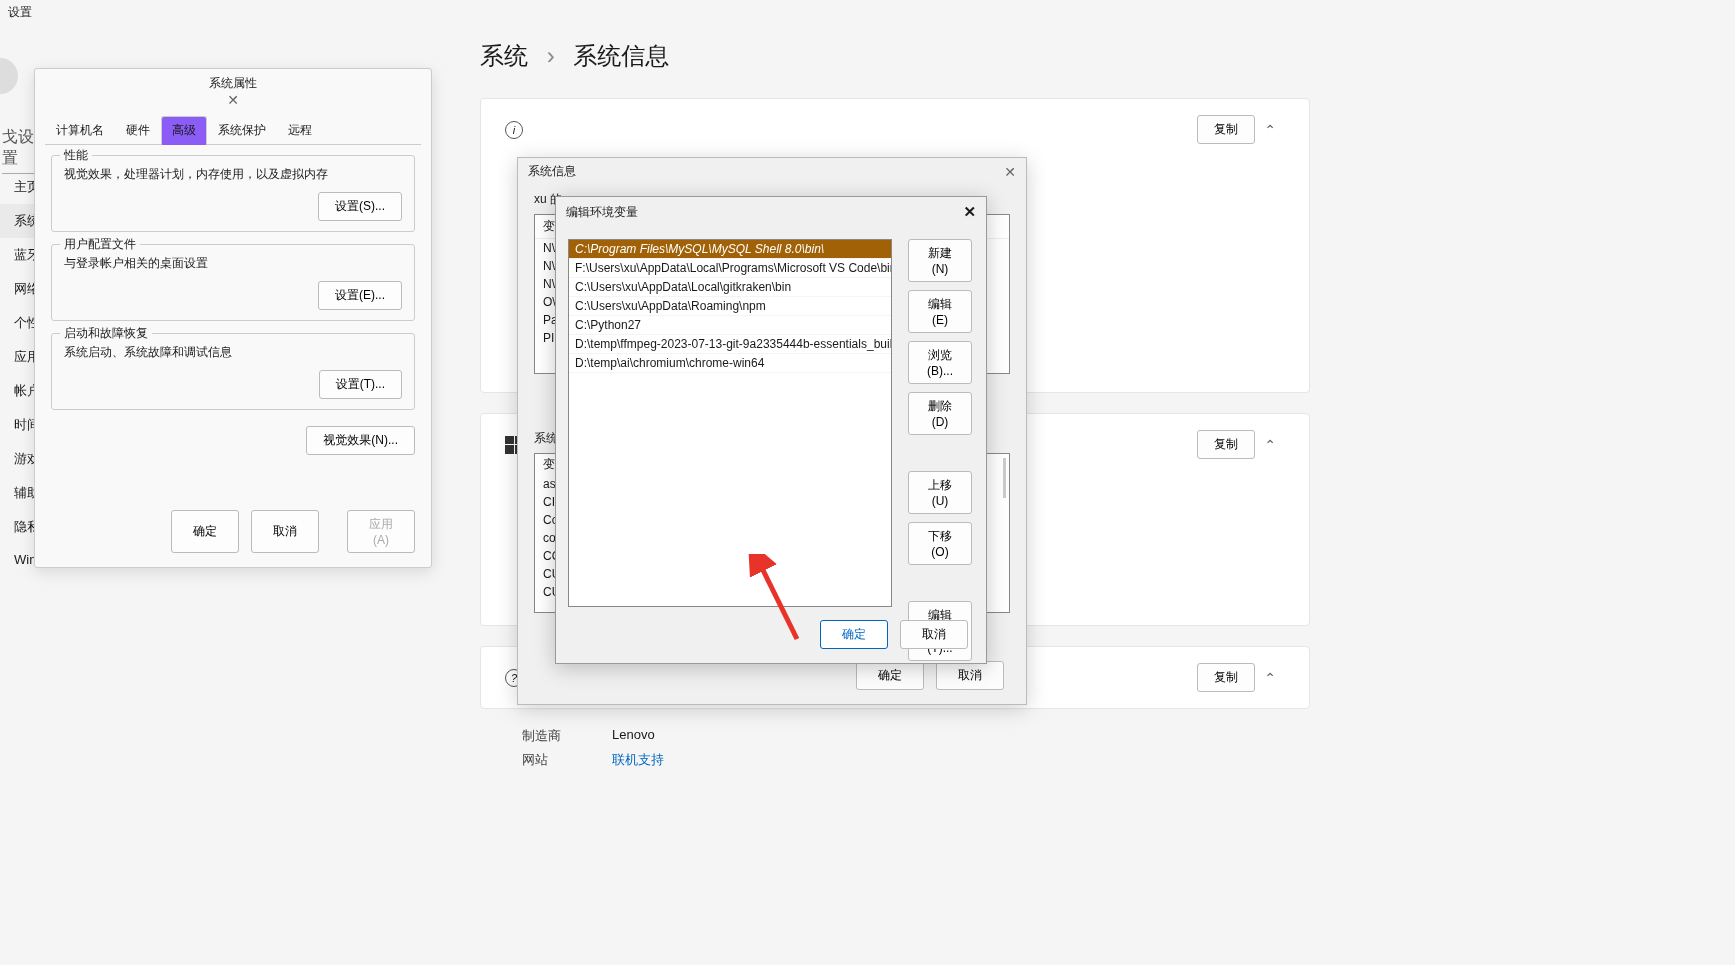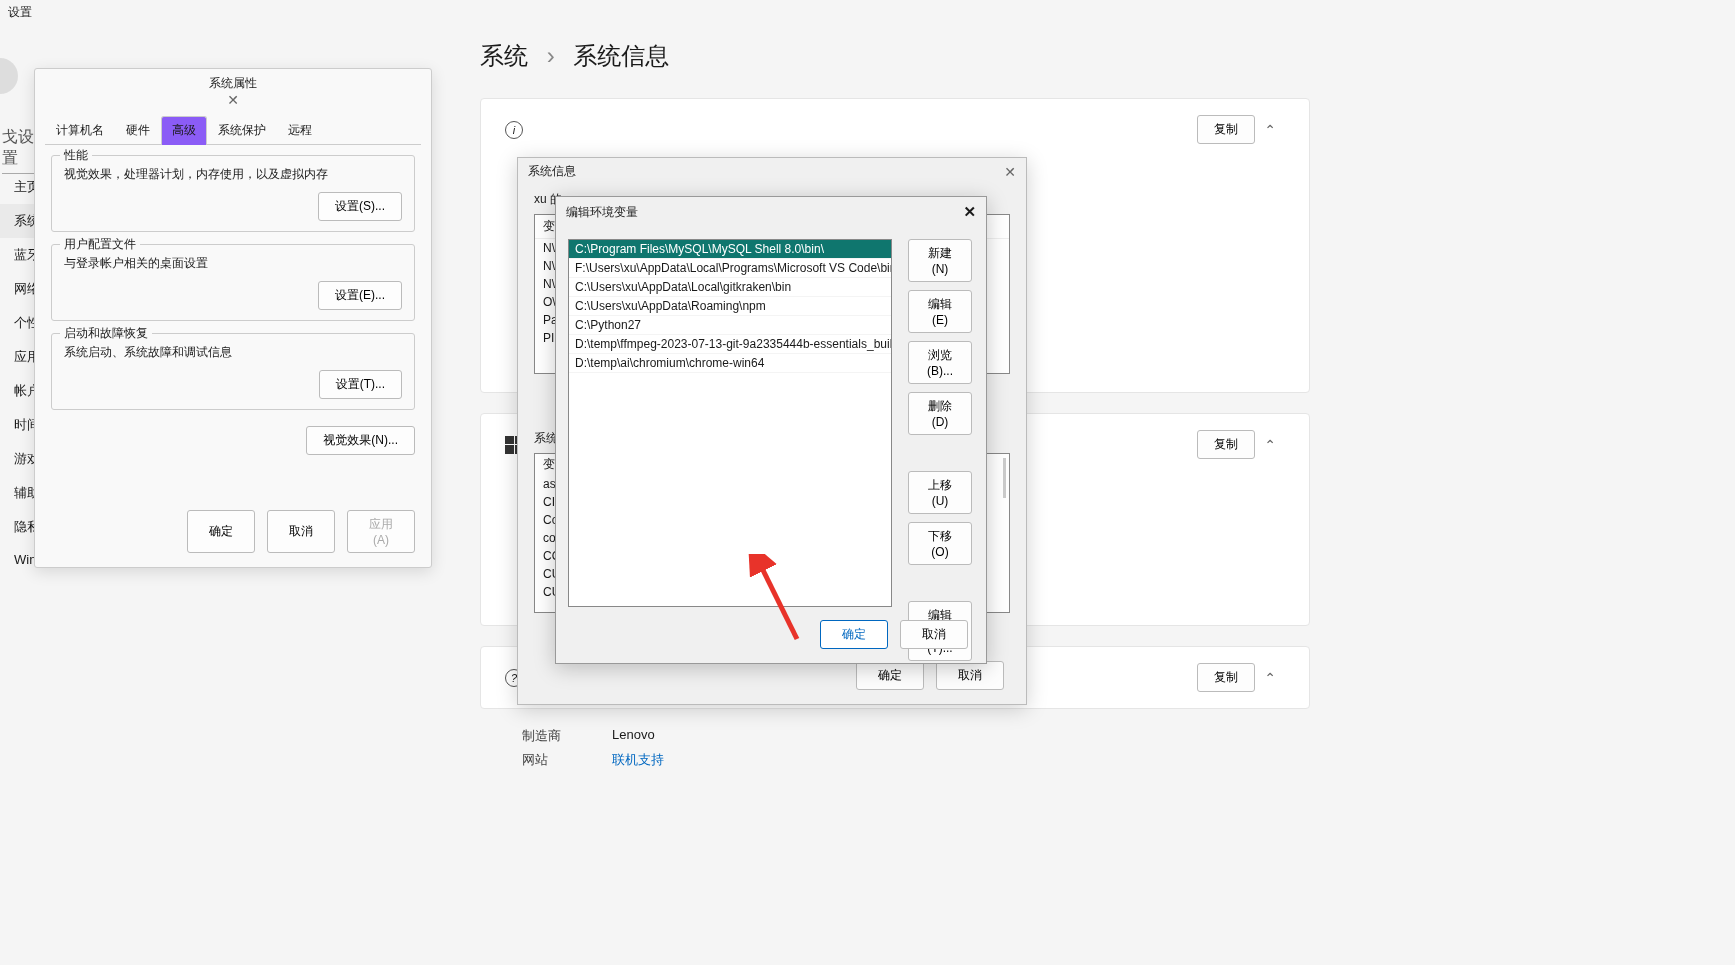--- a/index.html
+++ b/index.html
@@ -22,21 +22,21 @@
     .tab { padding: 5px 10px; font-size: 12px; border: 1px solid transparent; border-bottom: none; cursor: pointer; }
     .tab.active { background: #8b5cf6; border-color: #ccc; border-radius: 3px 3px 0 0; margin-bottom: -1px; }
     .sysprops-body { padding: 10px 16px; font-size: 12px; }
     .admin-note { padding: 6px 0 14px 2px; }
     .group { border: 1px solid #ccc; border-radius: 3px; padding: 10px 12px 12px 12px; margin-bottom: 12px; position: relative; }
     .group-label { position: absolute; top: -9px; left: 8px; background: #f9f9f9; padding: 0 4px; font-size: 12px; }
     .group-desc { margin-bottom: 36px; }
     .group-btn { position: absolute; right: 12px; bottom: 10px; }
     .btn { background: #fdfdfd; border: 1px solid #bbb; border-radius: 3px; padding: 5px 16px; font-size: 12px; cursor: pointer; }
     .btn-primary { border-color: #0067c0; color: #0067c0; background: #fff; }
-    .btn-disabled { color: #aaa; }
+    .btn-disabled { color: #aaa; margin-left: 16px; }
     .envvar-row { text-align: right; padding-top: 4px; }
     .bottom-buttons { position: absolute; right: 16px; bottom: 14px; display: flex; gap: 12px; }
     
     
     .main { position: absolute; left: 480px; top: 40px; right: 0; }
     .breadcrumb { font-size: 24px; margin-bottom: 26px; }
     .bc-sep { margin: 0 12px; color: #888; }
     
     .device-card { background: #fff; border: 1px solid #e5e5e5; border-radius: 4px; padding: 16px 24px; display: flex; justify-content: space-between; align-items: center; width: 830px; }
     .device-name { font-size: 13px; font-weight: 600; }
@@ -67,21 +67,21 @@
     .env-row { font-size: 12px; padding: 2px 8px; }
     .sys-section { padding: 6px 0 6px 16px; font-size: 12px; }
     .env-bottom { position: absolute; right: 22px; bottom: 14px; display: flex; gap: 12px; }
     
     
     .editenv { position: absolute; left: 555px; top: 196px; width: 432px; height: 468px; background: #f0f0f0; border: 1px solid #999; box-shadow: 0 4px 20px rgba(0,0,0,0.22); }
     .editenv-title { padding: 6px 10px; font-size: 12px; display: flex; justify-content: space-between; align-items: center; }
     .editenv-close { cursor: pointer; font-size: 15px; font-weight: 600; }
     .path-list { position: absolute; left: 12px; top: 42px; width: 324px; height: 368px; background: #fff; border: 1px solid #888; font-size: 12px; }
     .path-item { padding: 2px 6px; white-space: nowrap; overflow: hidden; border-bottom: 1px solid #f4f4f4; }
-    .path-item.selected { background: #0f766e; color: #fff; }
+    .path-item.selected { background: #a16207; color: #fff; font-style: italic; }
     .side-buttons { position: absolute; right: 14px; top: 42px; width: 64px; display: flex; flex-direction: column; gap: 8px; }
     .side-buttons .spacer { height: 20px; }
     .editenv-bottom { position: absolute; right: 18px; bottom: 14px; display: flex; gap: 12px; }
     
     
     .arrow { position: absolute; left: 747px; top: 554px; width: 60px; height: 90px; pointer-events: none; }
     
     .scrollindicator { position: absolute; width: 3px; height: 40px; background: #ccc; right: 10px; }
   </style>
 </head>

